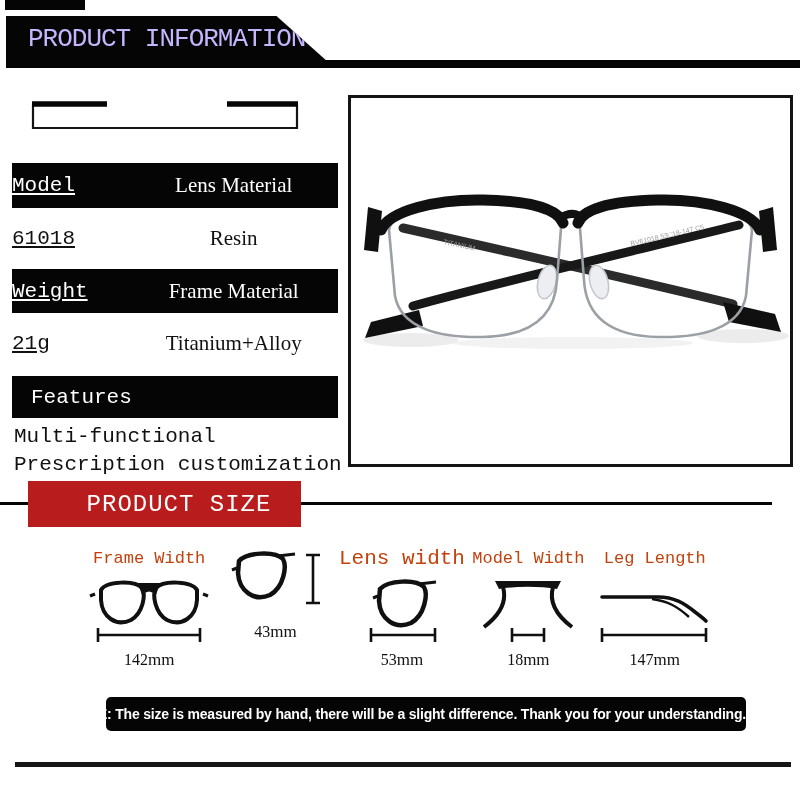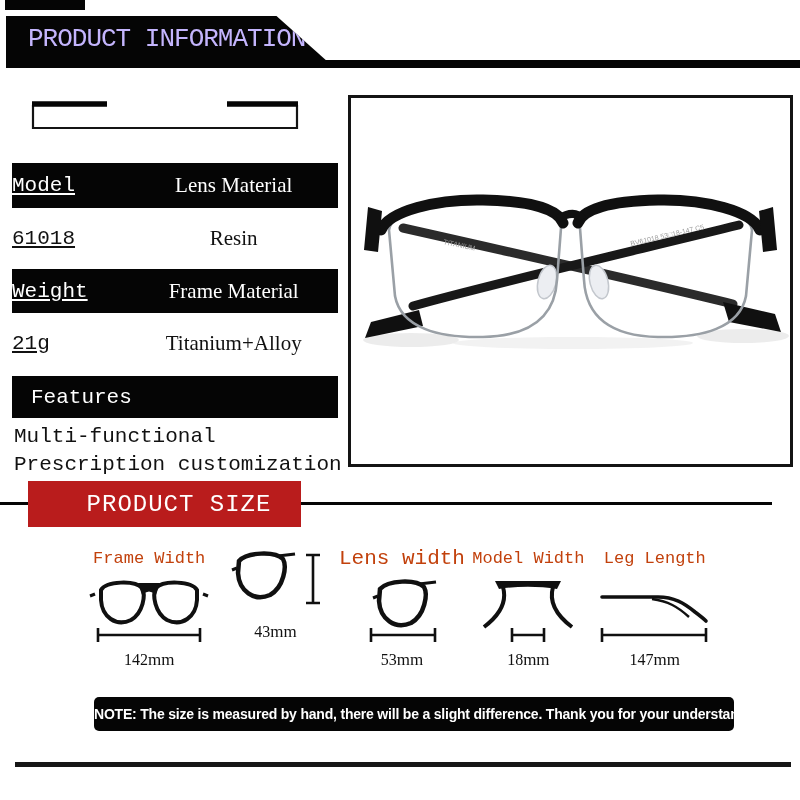--- a/index.html
+++ b/index.html
@@ -40,22 +40,22 @@
   #dims-row{left:86px;top:544px;width:632px;display:flex;}
   .dim-col{width:20%;display:flex;flex-direction:column;align-items:center;}
   .dim-label{font-size:17px;color:#c2410c;white-space:nowrap;height:28px;display:flex;align-items:center;}
   .dim-col.mid .dim-label{font-size:21px;}
   .dim-icon{height:74px;display:flex;align-items:center;justify-content:center;}
   .dim-value{font-family:"Liberation Serif", serif;color:#111;margin-top:4px;}
   .dim-value .num{font-size:16px;}
   .dim-value .unit{font-size:17px;}
 
   
-  #note-bar{left:94px;top:697px;width:640px;height:34px;background:#050505;border-radius:5px;
-            display:flex;align-items:center;justify-content:flex-start;}
+  #note-bar{left:106px;top:697px;width:640px;height:34px;background:#050505;border-radius:5px;
+            display:flex;align-items:center;justify-content:flex-end;}
   #note-bar span{color:#fff;font-family:"Liberation Sans", sans-serif;font-weight:bold;
                  font-size:14px;letter-spacing:-0.2px;white-space:nowrap;}
   #bottom-bar{left:15px;top:762px;width:776px;height:5px;background:#161616;}
 
   svg text{font-family:"Liberation Sans", sans-serif;}
 </style>
 </head>
 <body>
 
 <div id="page">

